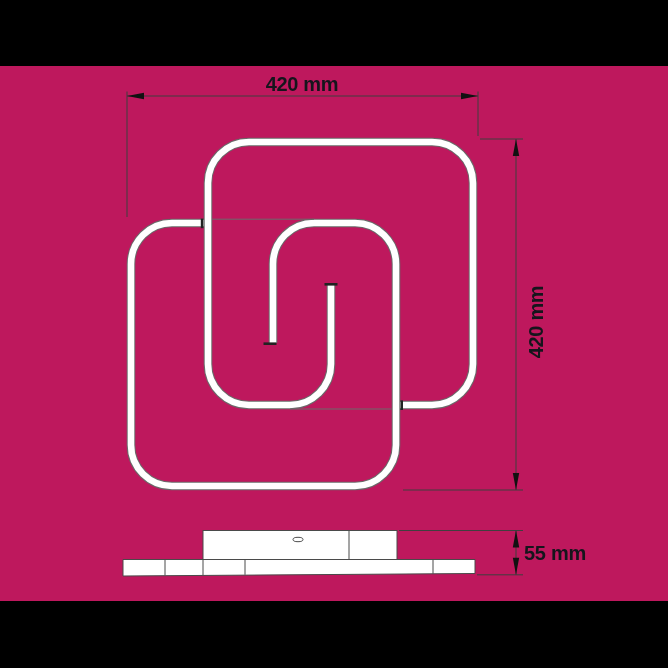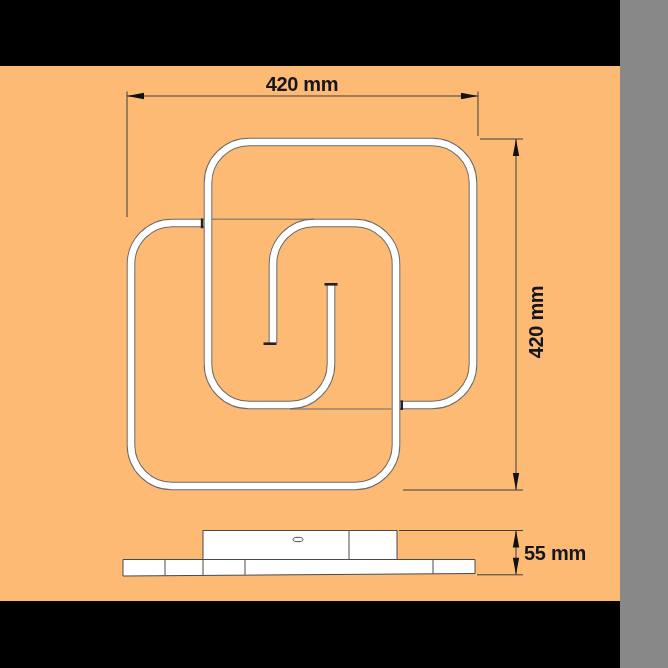--- a/index.html
+++ b/index.html
@@ -1,19 +1,19 @@
 <!DOCTYPE html>
 <html><head>
 <meta charset="utf-8">
 <style>
   html,body{margin:0;padding:0;background:#888;}
   .stage{
     position:relative;
-    width:620px;height:668px;
-    background:#fdba74;
+    width:668px;height:668px;
+    background:#be185d;
     overflow:hidden;
     font-family:"Liberation Sans", sans-serif;
   }
   svg{display:block;}
   .tube-dark{stroke:#6a6a6a;stroke-width:8.6;fill:none;}
   .tube-white{stroke:#ffffff;stroke-width:6.6;fill:none;}
   .thinline{stroke:#6a6a6a;stroke-width:1;fill:none;}
   .dimline{stroke:#3f3f3f;stroke-width:1;fill:none;}
   .sideline{stroke:#4a4a4a;stroke-width:1;fill:#ffffff;}
   .sideline-nofill{stroke:#4a4a4a;stroke-width:1;fill:none;}

